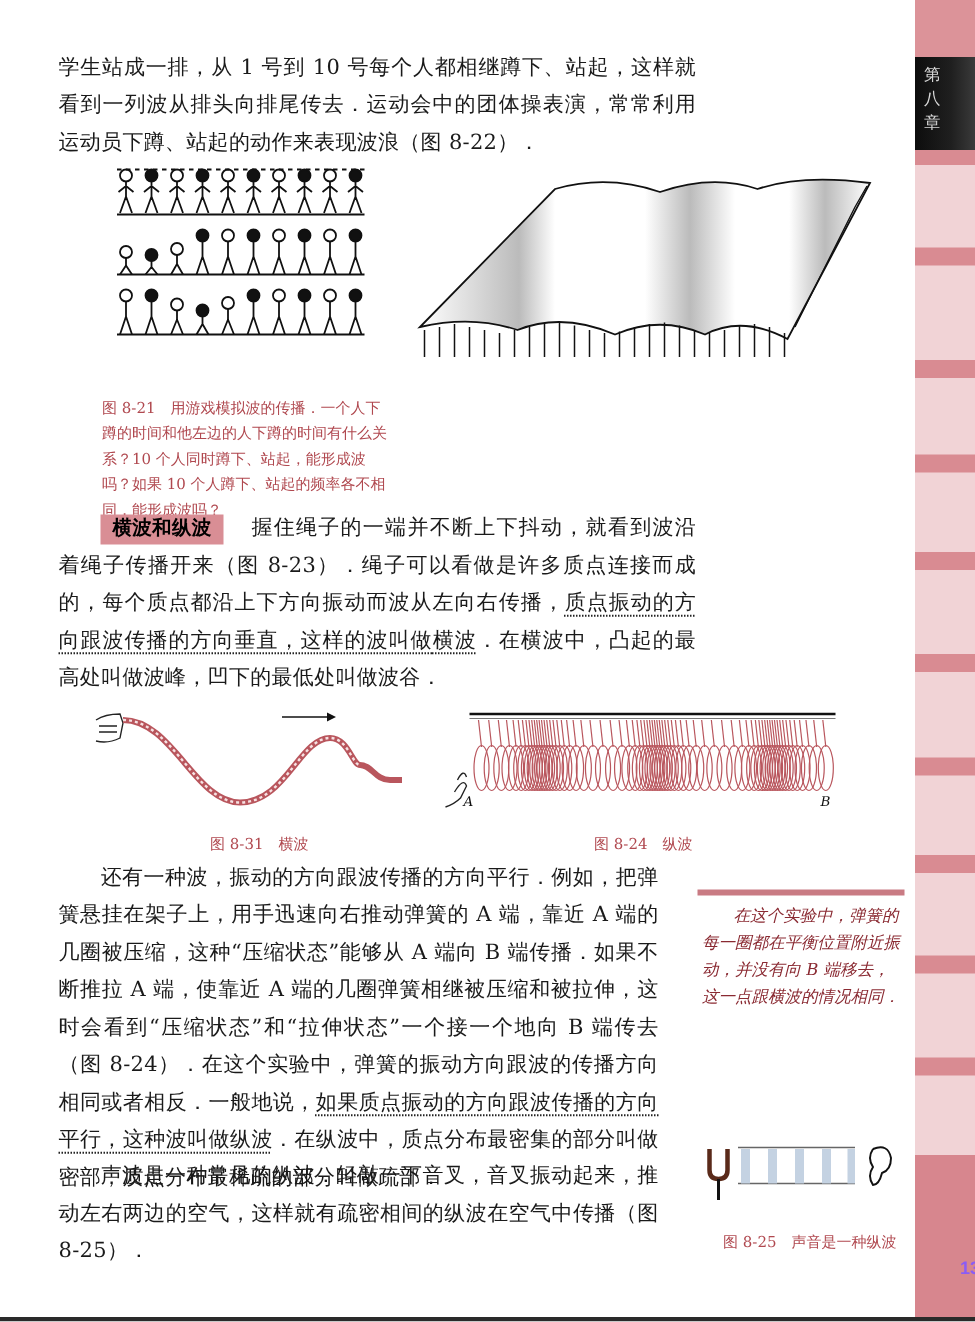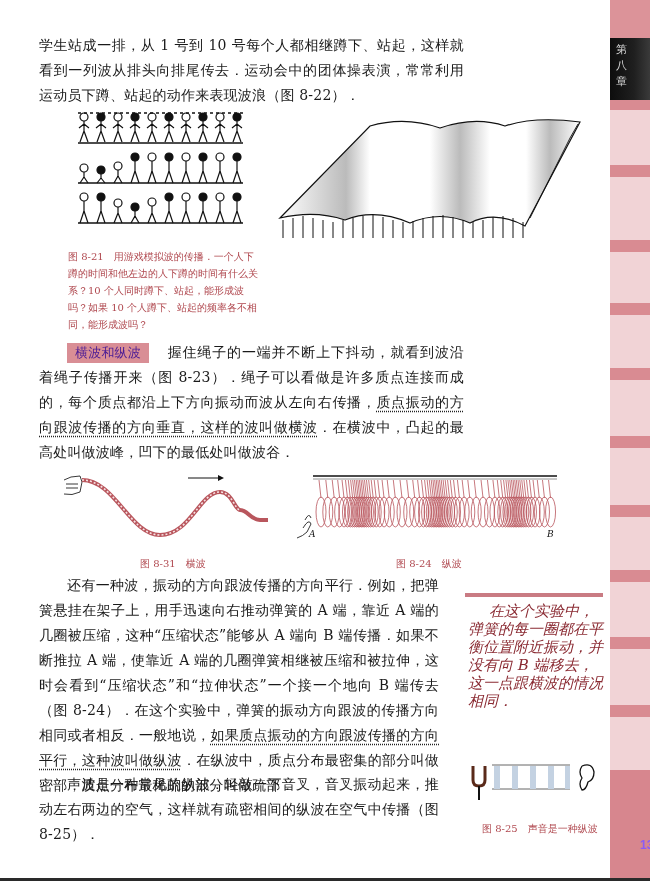--- a/index.html
+++ b/index.html
@@ -33,31 +33,31 @@
 
   .para {
     position:absolute; left:39px; width:420px; font-size:14px; line-height:25px;
     letter-spacing:0.2px; margin:0; text-align:justify;
   }
   .para .indent { display:inline-block; width:28px; }
   .dotted { text-decoration: underline dotted #222; text-underline-offset:4px; }
   b.term { font-family:"DejaVu Sans","Liberation Sans",sans-serif; font-weight:normal; }
 
   .tag {
-    display:inline-block; background:#d98e95; color:#4c1d95;
-    font-family:"DejaVu Sans","Liberation Sans",sans-serif; font-weight:normal;
+    display:inline-block; background:#d98e95; color:#000000;
+    font-family:"DejaVu Sans","Liberation Sans",sans-serif; font-weight:bold;
     font-size:13px; padding:0 8px; line-height:20px; margin-right:18px;
   }
 
   .caption { position:absolute; font-size:10px; line-height:17px; color:#b0484f; margin:0; }
 
   .side-rule { position:absolute; left:465px; top:593px; width:138px; height:4px; background:#c97b83; }
   .side-note {
     position:absolute; left:468px; top:602px; width:135px;
-    font-size:15px; line-height:18px; color:#8a2a32; font-style:italic; margin:0;
+    font-size:11px; line-height:18px; color:#8a2a32; font-style:italic; margin:0;
   }
 
   svg { position:absolute; overflow:visible; }
 </style>
 </head>
 <body>
 
 <div class="page">
 
   <div class="strip">
@@ -149,21 +149,21 @@
     </defs>
     <path d="M5 100 L95 8 Q130 -2 165 10 Q200 -2 230 8 Q260 -2 305 4 L250 108 Q220 92 195 105 Q165 92 135 105 Q100 90 70 102 Q40 92 5 100 Z" fill="url(#shade)" stroke="#111" stroke-width="1.2"></path>
     <g stroke="#111" stroke-width="1" fill="none">
       <path d="M8 102 l0 18 M18 100 l0 20 M28 98 l0 22 M38 100 l0 20 M48 102 l0 18 M58 104 l0 16 M68 102 l0 18 M78 100 l0 20 M88 98 l0 22 M98 97 l0 23 M108 99 l0 21 M118 102 l0 18 M128 104 l0 16 M138 103 l0 17 M148 100 l0 20 M158 98 l0 22 M168 97 l0 23 M178 99 l0 21 M188 102 l0 18 M198 104 l0 16 M208 102 l0 18 M218 99 l0 21 M228 98 l0 22 M238 100 l0 20 M248 104 l0 16"></path>
     </g>
     <g fill="none" stroke="#111" stroke-width="0.9">
       <path d="M255 100 l10 -20 M265 80 l10 -20 M275 60 l10 -20 M285 40 l10 -20 M295 20 l8 -14"></path>
     </g>
   </svg>
 
-  <p class="caption" style="left:68px;top:248px;width:190px;">图 8-21　用游戏模拟波的传播．一个人下蹲的时间和他左边的人下蹲的时间有什么关系？10 个人同时蹲下、站起，能形成波吗？如果 10 个人蹲下、站起的频率各不相同，能形成波吗？</p>
+  <p class="caption" style="left:68px;top:264px;width:190px;">图 8-21　用游戏模拟波的传播．一个人下蹲的时间和他左边的人下蹲的时间有什么关系？10 个人同时蹲下、站起，能形成波吗？如果 10 个人蹲下、站起的频率各不相同，能形成波吗？</p>
 
   <p class="para" style="top:340px;width:425px;">
     <span class="indent"></span><span class="tag">横波和纵波</span><span>握住绳子的一端并不断上下抖动，就看到波沿着绳子传播开来（图 8-23）．绳子可以看做是许多质点连接而成的，每个质点都沿上下方向振动而波从左向右传播，</span><span class="dotted">质点振动的方向跟波传播的方向垂直，这样的波叫做</span><b class="term dotted">横波</b><span>．在横波中，凸起的最高处叫做</span><b class="term">波峰</b><span>，凹下的最低处叫做</span><b class="term">波谷</b><span>．</span>
   </p>
 
   <svg style="left:60px;top:470px;" width="180" height="75" viewBox="0 0 180 75">
     <path d="M4 10 q6 -4 16 -4 l2 6 l-2 10 q-8 4 -16 2 M6 14 l12 0 M6 18 l12 0" fill="none" stroke="#222" stroke-width="0.9"></path>
     <path d="M22 10 C55 10 70 65 100 65 C130 65 140 22 160 22 C172 22 175 40 180 40" fill="none" stroke="#b9565d" stroke-width="4"></path>
     <path d="M22 10 C55 10 70 65 100 65 C130 65 140 22 160 22 C172 22 175 40 180 40" fill="none" stroke="#f6e2e3" stroke-width="1.6" stroke-dasharray="2,2"></path>
     <line x1="128" y1="8" x2="158" y2="8" stroke="#111" stroke-width="1"></line>

